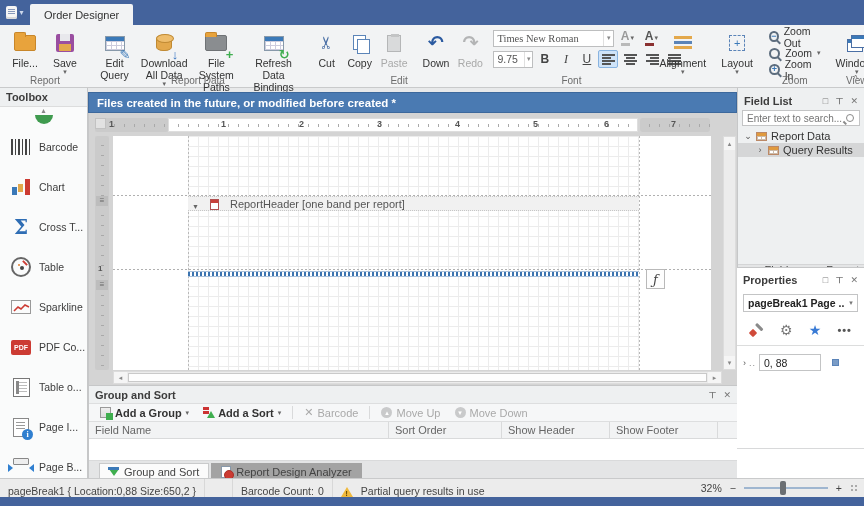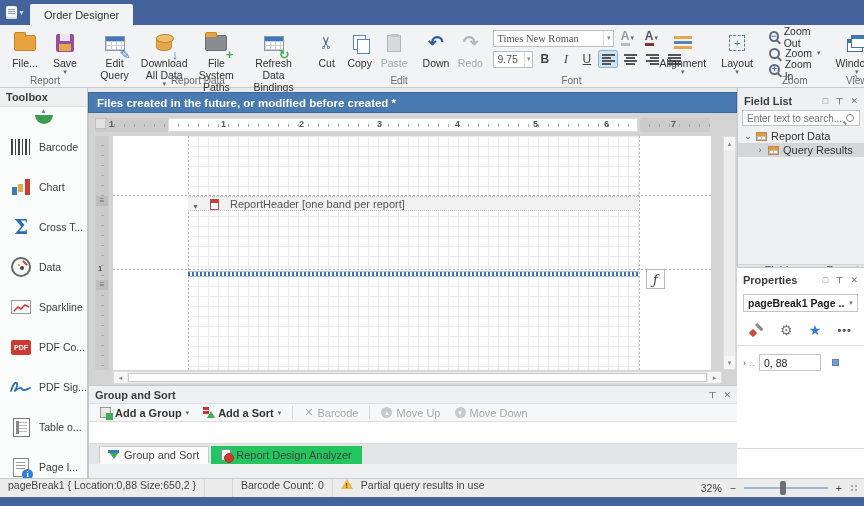--- a/index.html
+++ b/index.html
@@ -157,21 +157,21 @@
   .gs-tsep { width:1px; height:13px; background:#d9dadb; margin:0 3px; }
   .ic-addgroup { width:11px; height:11px; background:linear-gradient(#eee,#ddd); border:1px solid #999; position:relative; }
   .ic-addgroup::before { content:""; position:absolute; right:-3px; bottom:-3px; width:7px; height:7px; background:#3fae4f; }
   .ic-addsort { width:11px; height:11px; position:relative; background:linear-gradient(#c33 0 3px,transparent 3px 4px,#c33 4px 7px,transparent 7px) 0 0/6px 100% no-repeat; }
   .ic-addsort::before { content:""; position:absolute; right:-1px; bottom:0; border-inline:4px solid transparent; border-bottom:7px solid #3fae4f; }
   .ic-circle { width:11px; height:11px; border-radius:50%; background:#c9cacb; color:#fff; font-size:7px; display:flex; align-items:center; justify-content:center; }
   .gs-cols { height:17px; background:#f2f3f4; border-bottom:1px solid #d9dadb; display:flex; color:#666; }
   .gs-col { padding:2px 6px; border-right:1px solid #d9dadb; }
   .gs-body { height:22px; background:#fff; border-bottom:1px solid #d9dadb; }
   .gs-tabs { display:flex; align-items:flex-start; gap:2px; padding:2px 0 0 10px; background:#e4e5e6; height:20px; }
-  .gs-tab { display:flex; align-items:center; gap:5px; padding:2px 9px; background:#22c55e; color:#444; border:1px solid transparent; }
+  .gs-tab { display:flex; align-items:center; gap:5px; padding:2px 9px; background:#a3a3a3; color:#444; border:1px solid transparent; }
   .gs-tab.active { background:#fbfbfb; border-color:#c9cacb; border-bottom-color:#fbfbfb; }
   .ic-funnel { width:0; height:0; border-inline:5px solid transparent; border-top:7px solid #3fae4f; position:relative; }
   .ic-funnel::before { content:""; position:absolute; left:-6px; top:-9px; width:11px; height:3px; background:#3b79b8; }
   .ic-analyzer { width:10px; height:12px; background:#fff; border:1px solid #8899aa; position:relative; }
   .ic-analyzer::after { content:""; position:absolute; right:-4px; bottom:-3px; width:8px; height:8px; border-radius:50%; background:#cc3b33; box-shadow:inset 0 0 0 1.5px #fff0; border:1px solid #a92f28; }
 
   
   .rightpanel { position:absolute; left:737px; top:88px; width:127px; height:390px; background:#eef0f1; border-left:1px solid #c6c7c8; }
   .rp-head { height:17px; display:flex; align-items:center; padding:0 6px; font-weight:bold; color:#3c3c3c; }
   .rp-head .sp { flex:1; }
@@ -204,21 +204,21 @@
   .dotsico { color:#555; font-weight:bold; letter-spacing:1px; }
   .prow { display:flex; align-items:center; gap:3px; padding:8px 6px; }
   .prow .tw { font-size:9px; color:#555; }
   .prow .dd2 { color:#888; letter-spacing:1px; font-size:9px; }
   .prow input { width:62px; height:17px; border:1px solid #c3c4c5; font-size:10.5px; color:#222; padding:0 4px; outline:none; }
   .bluebox { width:7px; height:7px; background:#7a9cc6; border:1px solid #5b84b8; margin-left:8px; }
   .props .divider { position:absolute; left:0; right:0; top:180px; height:1px; background:#d8d9da; }
 
   
   .statusbar { position:absolute; left:0; top:478px; width:864px; height:19px; background:#ececec; border-top:1px solid #c9cacb; display:flex; align-items:center; font-size:10.5px; color:#444; }
-  .st-seg { padding:0 8px; align-self:stretch; display:flex; align-items:flex-start; gap:4px; border-right:1px solid #d8d8d8; }
+  .st-seg { padding:0 8px; align-self:stretch; display:flex; align-items:flex-end; gap:4px; border-right:1px solid #d8d8d8; }
   .warnico { width:0; height:0; border-inline:6px solid transparent; border-bottom:10px solid #f0b93c; position:relative; margin-right:4px; }
   .warnico i { position:absolute; left:-1.5px; top:2px; font-size:8px; font-weight:bold; color:#6b4b00; font-style:normal; }
   .st-right { margin-left:auto; display:flex; align-items:center; gap:8px; padding-right:6px; }
   .slider { width:84px; height:14px; position:relative; }
   .slider .track { position:absolute; left:0; right:0; top:6px; height:2px; background:#9fb6d0; }
   .slider .handle { position:absolute; left:36px; top:0; width:6px; height:14px; background:#6b6f73; border-radius:2px; }
   .gripdots { width:8px; height:8px; background:radial-gradient(#aaa 35%,transparent 40%) 0 0/4px 4px; }
   .bottomstrip { position:absolute; left:0; top:497px; width:864px; height:9px; background:#44639c; }
 </style>
 </head>
@@ -439,45 +439,37 @@
   <div class="tbx-item">
     <span class="tbx-ic">
         <span class="ic-sigma">Σ</span>
       </span>
     <span class="lbl">Cross T...</span>
   </div>
   <div class="tbx-item">
     <span class="tbx-ic">
         <span class="ic-gauge"></span>
       </span>
-    <span class="lbl">Data</span>
+    <span class="lbl">Table</span>
   </div>
   <div class="tbx-item">
     <span class="tbx-ic">
         <span class="ic-spark">
           <svg width="20" height="14" viewBox="0 0 20 14">
             <polyline points="2,10 6,6 9,8 13,4 17,6" fill="none" stroke="#cc3b33" stroke-width="1.6"></polyline>
           </svg>
         </span>
       </span>
     <span class="lbl">Sparkline</span>
   </div>
   <div class="tbx-item">
     <span class="tbx-ic">
         <span class="ic-pdf">PDF</span>
       </span>
     <span class="lbl">PDF Co...</span>
-  </div>
-  <div class="tbx-item">
-    <span class="tbx-ic">
-        <svg width="24" height="16" viewBox="0 0 24 16">
-          <path d="M2 12 C5 2, 9 2, 8 7 C7 12, 4 13, 7 11 C10 9, 12 8, 13 10 C14 12, 17 11, 21 9" fill="none" stroke="#2e6db4" stroke-width="1.8" stroke-linecap="round"></path>
-        </svg>
-      </span>
-    <span class="lbl">PDF Sig...</span>
   </div>
   <div class="tbx-item">
     <span class="tbx-ic">
         <span class="ic-toc">
           <i></i>
         </span>
       </span>
     <span class="lbl">Table o...</span>
   </div>
   <div class="tbx-item">
@@ -588,20 +580,26 @@
     <div class="gs-tsep"></div>
     <div class="gbtn disabled">
       <span class="ic-circle">▴</span>
       <span>Move Up</span>
     </div>
     <div class="gbtn disabled">
       <span class="ic-circle">▾</span>
       <span>Move Down</span>
     </div>
   </div>
+  <div class="gs-cols">
+    <div class="gs-col" style="width:300px">Field Name</div>
+    <div class="gs-col" style="width:113px">Sort Order</div>
+    <div class="gs-col" style="width:108px">Show Header</div>
+    <div class="gs-col" style="width:108px">Show Footer</div>
+  </div>
   <div class="gs-body"></div>
   <div class="gs-tabs">
     <div class="gs-tab active">
       <span class="ic-funnel"></span>
       <span>Group and Sort</span>
     </div>
     <div class="gs-tab">
       <span class="ic-analyzer"></span>
       <span>Report Design Analyzer</span>
     </div>

